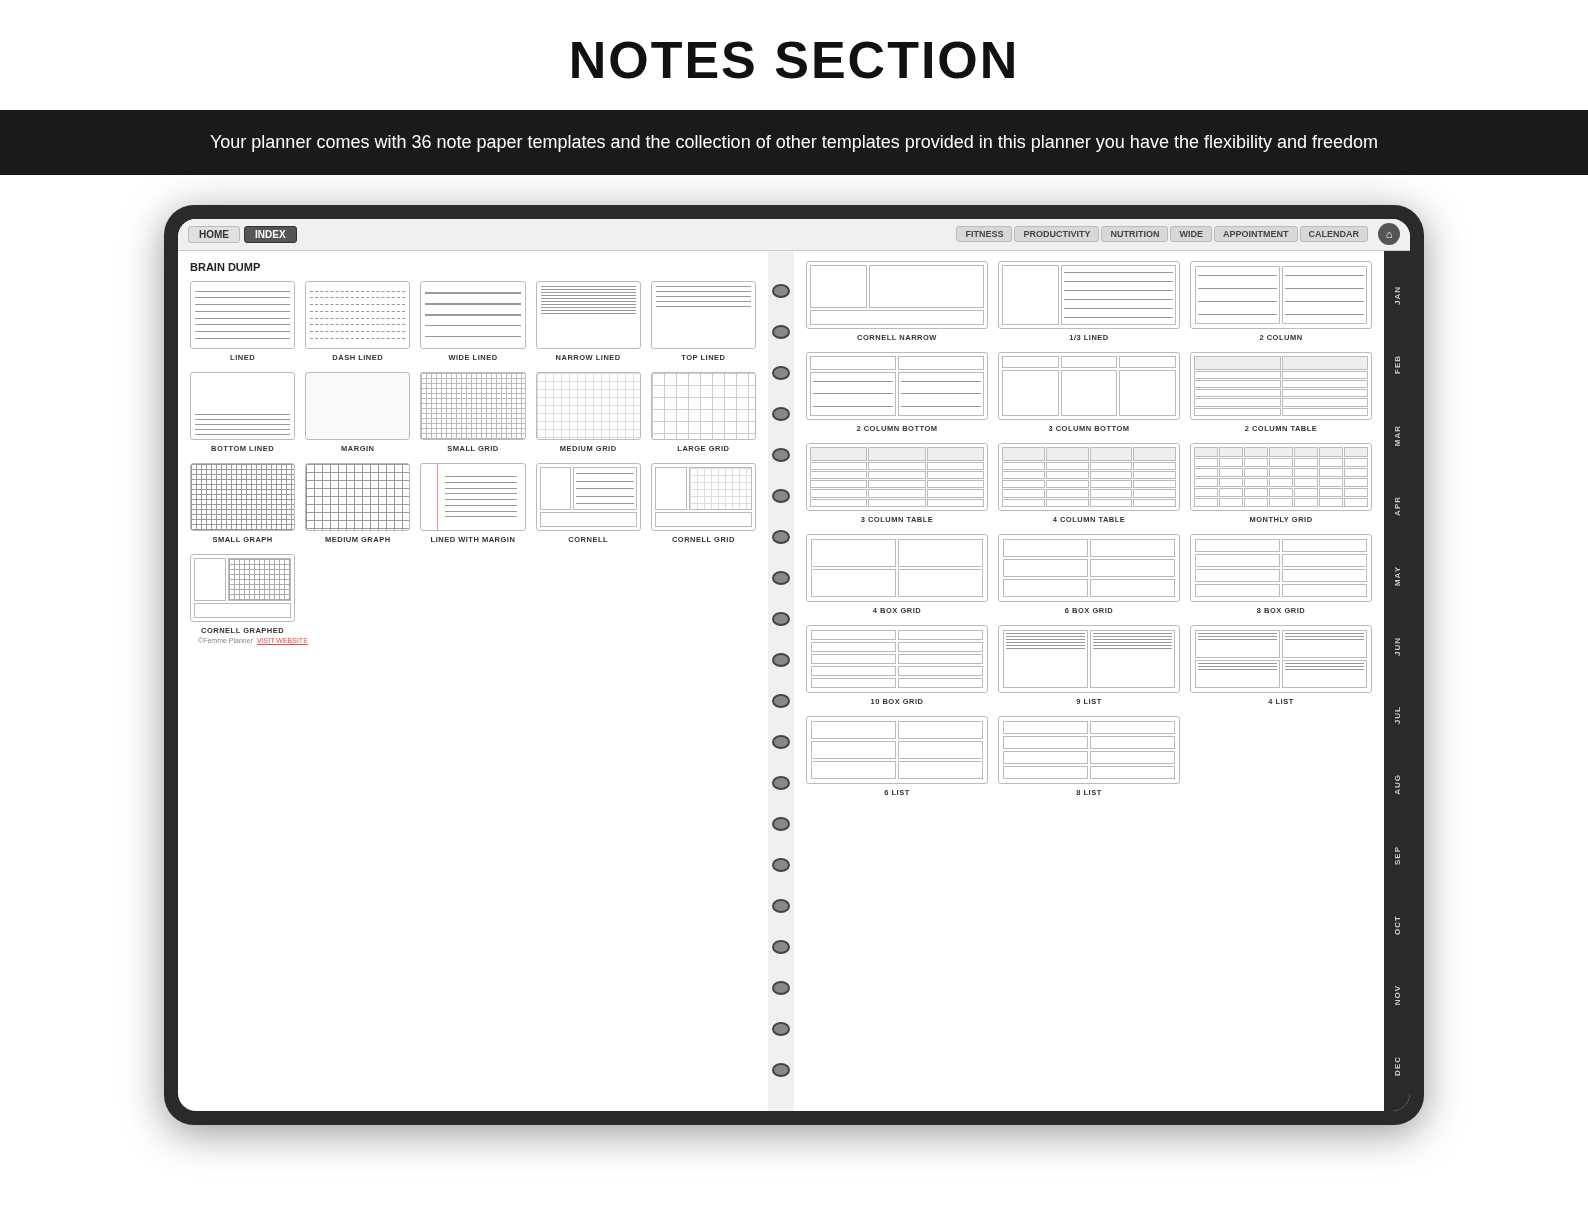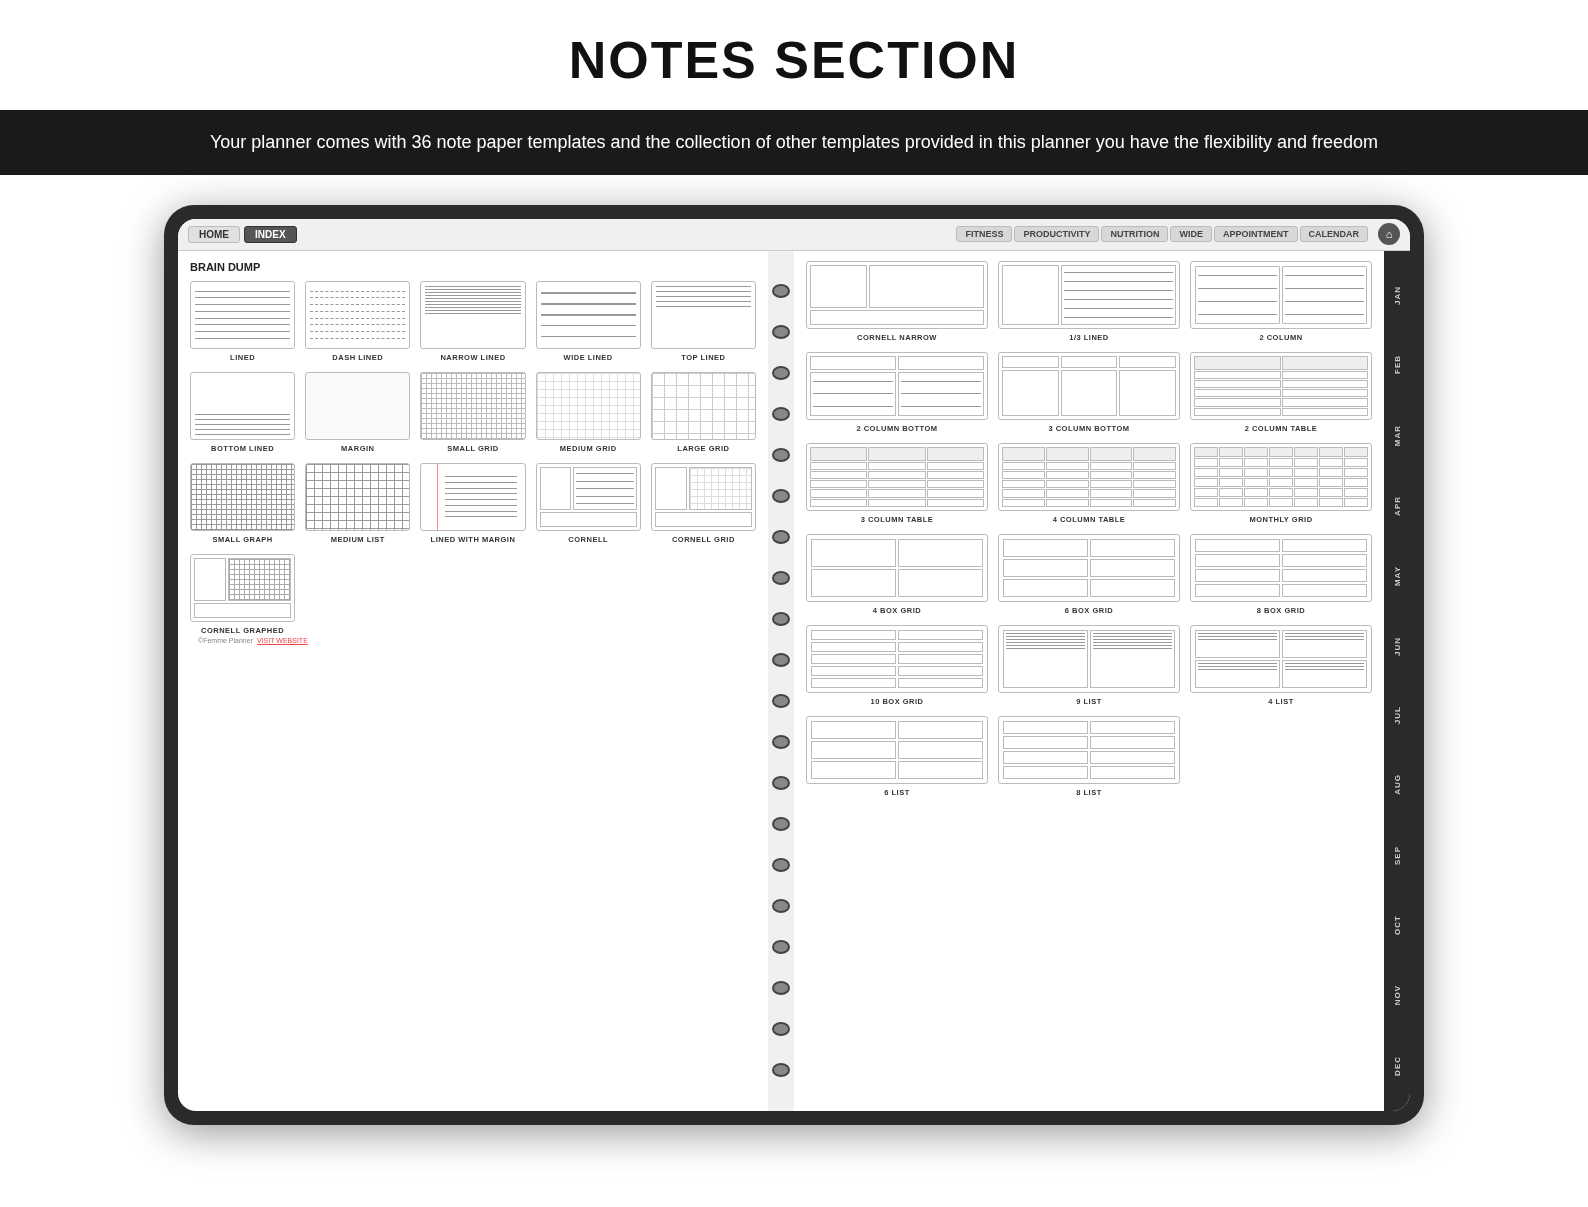--- a/index.html
+++ b/index.html
@@ -407,51 +407,51 @@
                   <div class="dash-line"></div>
                     <div class="dash-line"></div>
                 </div>
               </div>
               <div class="template-label">DASH LINED</div>
             </div>
 
 
             <div class="template-card">
               <div class="template-preview">
-                <div class="lined-preview" style="gap:2px; justify-content: flex-start; padding-top:4px;">
-                  <div class="line"></div>
-                    <div class="line"></div>
-                    <div class="line"></div>
-                  <div class="line"></div>
-                    <div class="line"></div>
-                    <div class="line"></div>
-                  <div class="line"></div>
-                    <div class="line"></div>
-                    <div class="line"></div>
-                  <div class="line"></div>
-                </div>
-              </div>
-              <div class="template-label">NARROW LINED</div>
-            </div>
-
-            <div class="template-card">
-              <div class="template-preview">
                 <div class="lined-preview" style="justify-content: space-around;">
                   <div class="line-wide"></div>
                     <div class="line-wide"></div>
                     <div class="line-wide"></div>
                   <div class="line-wide"></div>
                     <div class="line-wide"></div>
                 </div>
               </div>
               <div class="template-label">WIDE LINED</div>
             </div>
 
             <div class="template-card">
               <div class="template-preview">
+                <div class="lined-preview" style="gap:2px; justify-content: flex-start; padding-top:4px;">
+                  <div class="line"></div>
+                    <div class="line"></div>
+                    <div class="line"></div>
+                  <div class="line"></div>
+                    <div class="line"></div>
+                    <div class="line"></div>
+                  <div class="line"></div>
+                    <div class="line"></div>
+                    <div class="line"></div>
+                  <div class="line"></div>
+                </div>
+              </div>
+              <div class="template-label">NARROW LINED</div>
+            </div>
+
+            <div class="template-card">
+              <div class="template-preview">
                 <div class="top-line-preview">
                   <div class="top-lines">
                     <div class="line"></div>
                       <div class="line"></div>
                       <div class="line"></div>
                     <div class="line"></div>
                       <div class="line"></div>
                   </div>
                 </div>
               </div>
@@ -493,21 +493,21 @@
               <div class="template-label">LARGE GRID</div>
             </div>
 
             <div class="template-card">
               <div class="template-preview graph-preview"></div>
               <div class="template-label">SMALL GRAPH</div>
             </div>
 
             <div class="template-card">
               <div class="template-preview large-graph-preview"></div>
-              <div class="template-label">MEDIUM LIST</div>
+              <div class="template-label">MEDIUM GRAPH</div>
             </div>
 
 
             <div class="template-card">
               <div class="template-preview">
                 <div class="lined-margin-preview">
                   <div class="margin-line"></div>
                   <div class="lined-preview" style="padding-left:20px;">
                     <div class="line"></div>
                       <div class="line"></div>

